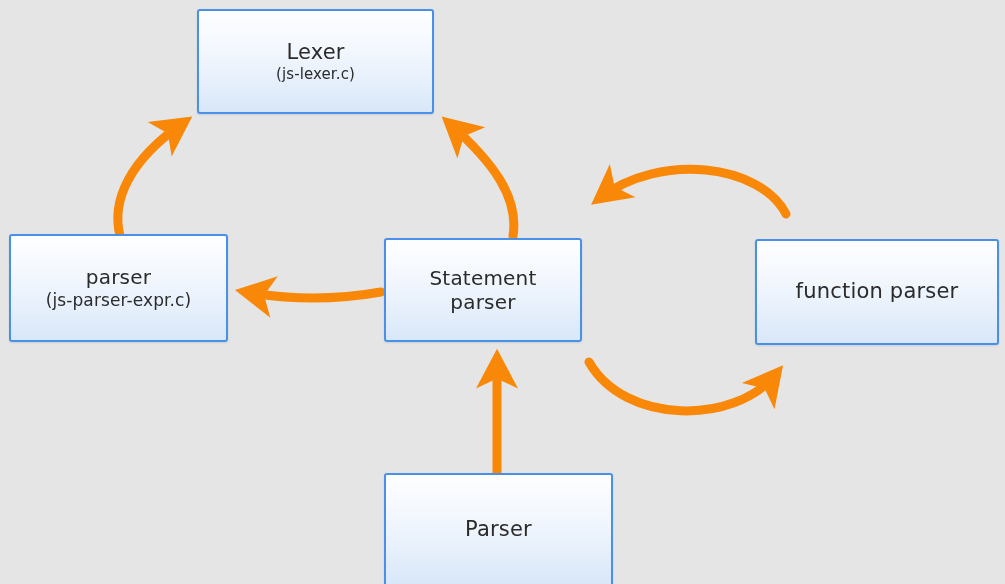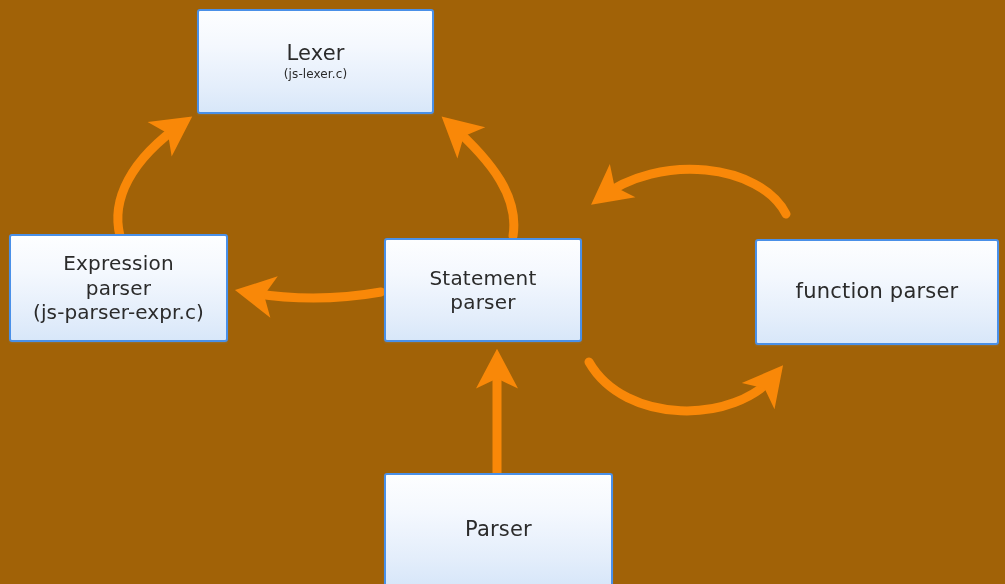--- a/index.html
+++ b/index.html
@@ -7,21 +7,21 @@
     padding: 0;
     background: #ffffff;
   }
   body {
     font-family: "DejaVu Sans", sans-serif;
   }
   #canvas {
     position: relative;
     width: 1005px;
     height: 584px;
-    background: #a16207;
+    background: #e5e5e5;
     overflow: hidden;
   }
   .node {
     position: absolute;
     box-sizing: border-box;
     border: 2px solid #4a90e8;
     border-radius: 3px;
     background: linear-gradient(to bottom, #fdfeff 0%, #f4f8fe 35%, #e4eefb 75%, #d8e7f9 100%);
     box-shadow: 0 1px 2px rgba(120,150,180,0.25);
     display: flex;
@@ -30,28 +30,28 @@
     justify-content: center;
     color: #2b2b2b;
     text-align: center;
     line-height: 1.22;
   }
   .node .title {
     font-size: 21px;
     letter-spacing: 0.2px;
   }
   .node .sub {
-    font-size: 12px;
+    font-size: 15px;
     letter-spacing: 0.1px;
   }
   .node.three-line .title {
     font-size: 20px;
   }
   .node.three-line .sub {
-    font-size: 20px;
+    font-size: 17px;
   }
   #arrows {
     position: absolute;
     left: 0;
     top: 0;
     width: 1005px;
     height: 584px;
     pointer-events: none;
   }
   
@@ -98,21 +98,20 @@
       <path d="M 497 474 L 497 360" fill="none" stroke="#f98808" stroke-width="9" stroke-linecap="butt" marker-end="url(#ah)"></path>
     </g>
   </svg>
 
   <div class="node" id="node-lexer">
     <div class="title">Lexer</div>
     <div class="sub">(js-lexer.c)</div>
   </div>
 
   <div class="node three-line" id="node-expression">
-    <div class="title">Expression</div>
     <div class="title">parser</div>
     <div class="sub">(js-parser-expr.c)</div>
   </div>
 
   <div class="node three-line" id="node-statement">
     <div class="title">Statement</div>
     <div class="title">parser</div>
   </div>
 
   <div class="node" id="node-function">

